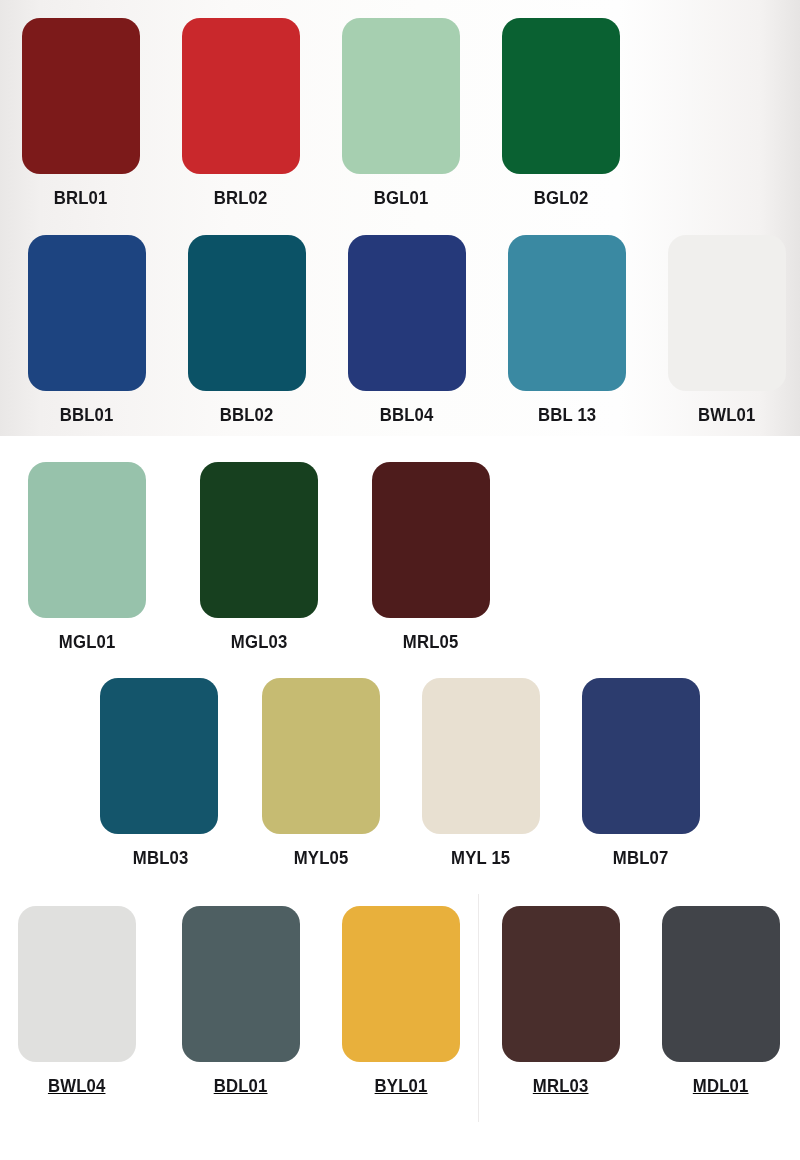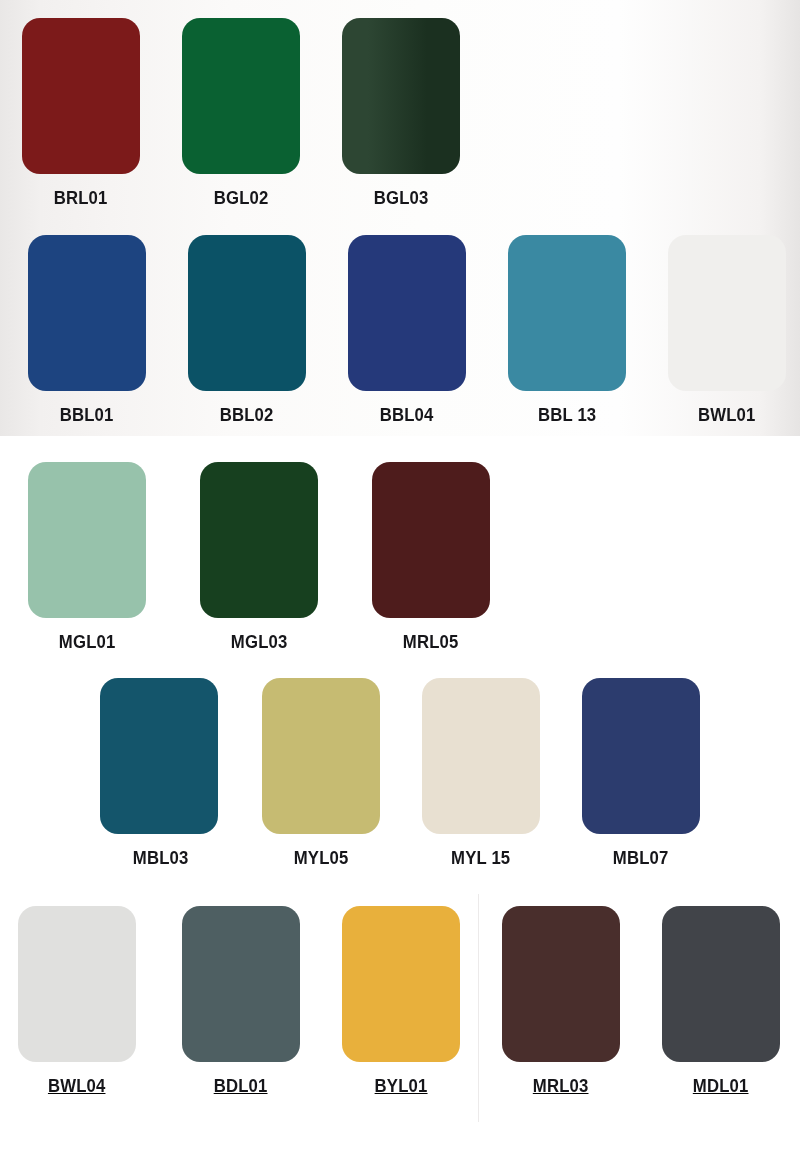--- a/index.html
+++ b/index.html
@@ -120,27 +120,31 @@
   <div class="panel panel-mid"></div>
   <div class="panel panel-bot"></div>
   <div class="panel-divider"></div>
 
   <div class="row" id="row-1">
     <div class="cell">
       <div class="swatch" style="background: rgb(124, 26, 26);"></div>
       <div class="swatch-label" style="color: rgb(22, 22, 26);">BRL01</div>
     </div>
     <div class="cell">
+      <div class="swatch" style="background: rgb(201, 40, 44);"></div>
+      <div class="swatch-label" style="color: rgb(22, 22, 26);">BRL02</div>
+    </div>
+    <div class="cell">
+      <div class="swatch" style="background: rgb(166, 207, 176);"></div>
+      <div class="swatch-label" style="color: rgb(22, 22, 26);">BGL01</div>
+    </div>
+    <div class="cell">
       <div class="swatch" style="background: rgb(10, 97, 50);"></div>
       <div class="swatch-label" style="color: rgb(22, 22, 26);">BGL02</div>
     </div>
-    <div class="cell">
-      <div class="swatch" style="background: linear-gradient(90deg, rgb(45, 70, 51) 0%, rgb(45, 70, 51) 22%, rgb(27, 48, 32) 72%, rgb(27, 48, 32) 100%);"></div>
-      <div class="swatch-label" style="color: rgb(22, 22, 26);">BGL03</div>
-    </div>
   </div>
 
   <div class="row" id="row-2">
     <div class="cell">
       <div class="swatch" style="background: rgb(29, 68, 128);"></div>
       <div class="swatch-label" style="color: rgb(22, 22, 26);">BBL01</div>
     </div>
     <div class="cell">
       <div class="swatch" style="background: rgb(11, 82, 102);"></div>
       <div class="swatch-label" style="color: rgb(22, 22, 26);">BBL02</div>

